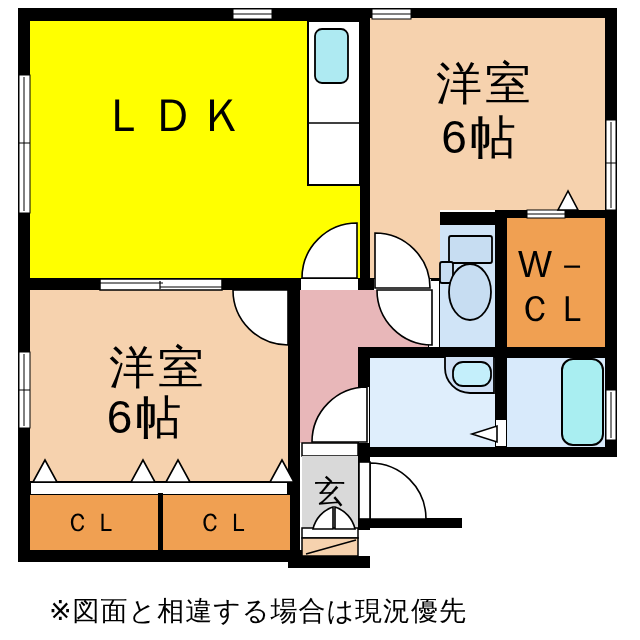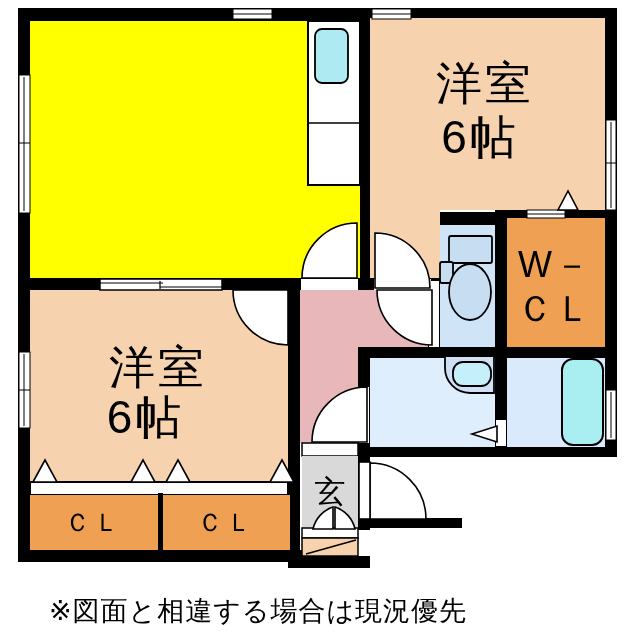--- a/index.html
+++ b/index.html
@@ -129,20 +129,21 @@
     </g>
 
     <g stroke="#000" stroke-width="1.8">
       <path d="M445,356 H494 V393 H470 A25,25 0 0 1 445,368 Z" fill="#cfe0f5"></path>
       <rect x="453" y="362" width="38" height="24" rx="10" fill="#c4effb"></rect>
     </g>
 
     <rect x="562" y="359" width="41" height="86" rx="11" stroke="#000" stroke-width="2" fill="#a9eef1"></rect>
   </svg>
 
+  <div class="lbl room-big" style="left:60px;  top:92px;  width:230px;">ＬＤＫ</div>
 
   <div class="lbl room-big" style="left:395px; top:60px;  width:180px;">洋室</div>
   <div class="lbl room-big" style="left:395px; top:114px; width:170px;">6帖</div>
 
   <div class="lbl room-big" style="left:68px;  top:344px; width:180px;">洋室</div>
   <div class="lbl room-big" style="left:68px;  top:394px; width:155px;">6帖</div>
 
   <div class="lbl room-mid" style="left:505px; top:247px; width:100px;">W－</div>
   <div class="lbl room-mid" style="left:505px; top:291px; width:100px;">ＣＬ</div>
 

